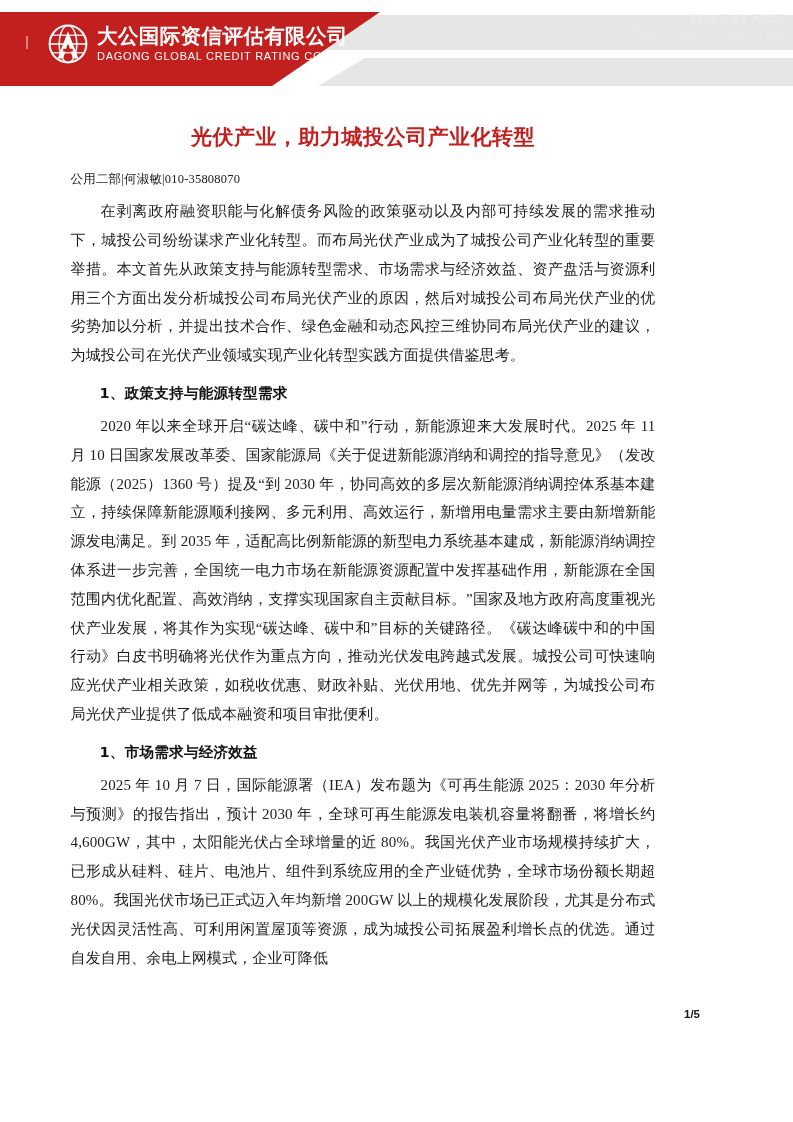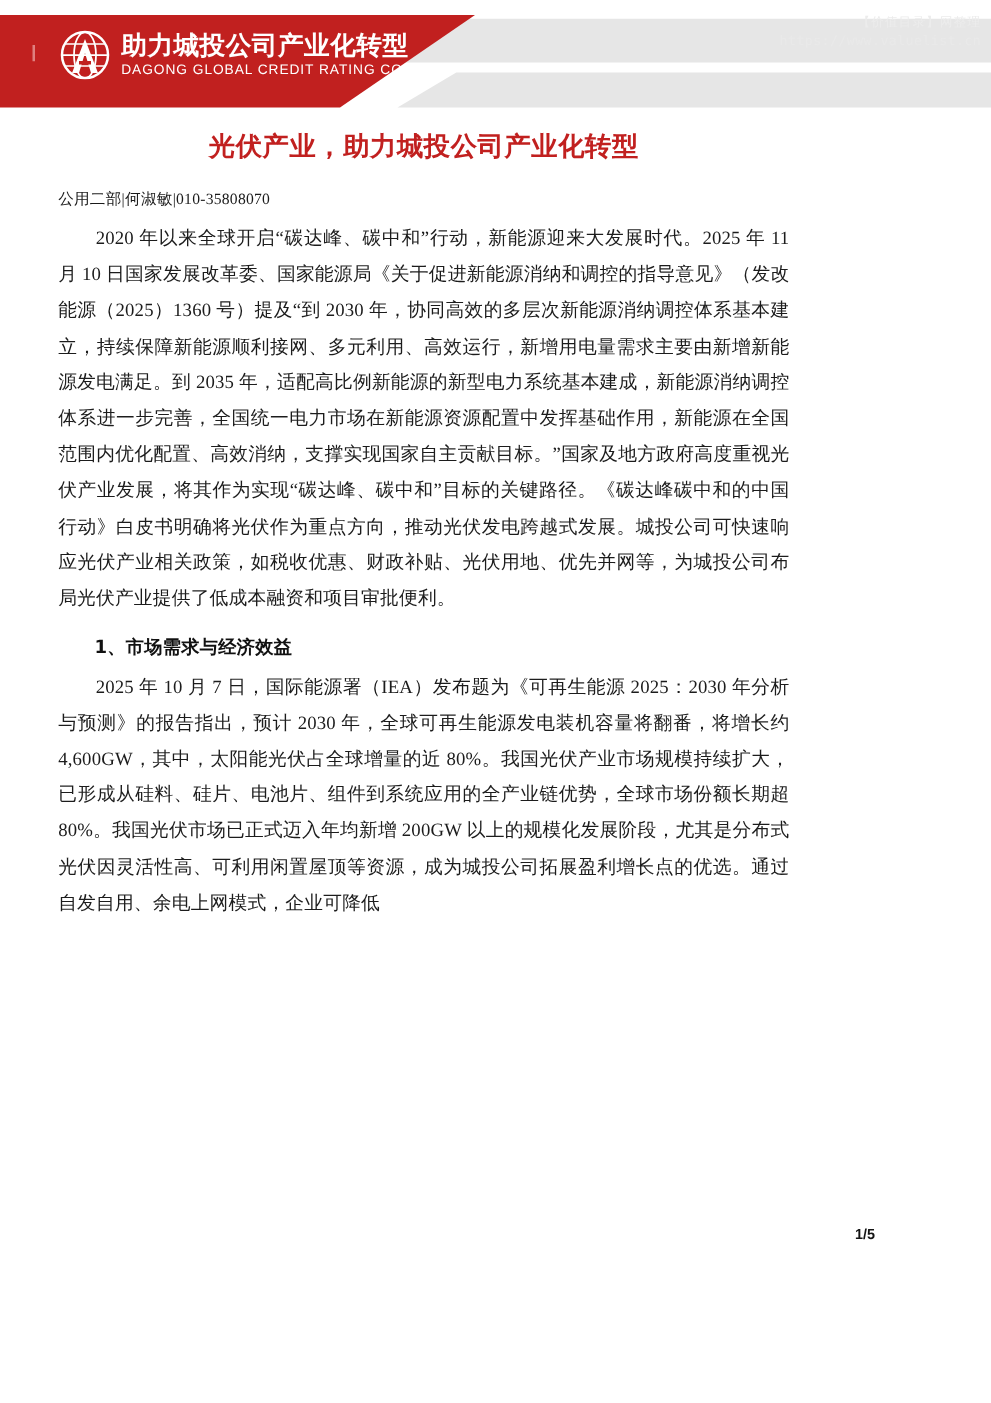--- a/index.html
+++ b/index.html
@@ -93,23 +93,24 @@
   .watermark .wm-cn {
     font-family: Liberation Sans, sans-serif;
     font-size: 10px;
     color: #ececec;
     letter-spacing: 1px;
   }
 
   
   #page-body {
     position: absolute;
-    top: 88px;
+    top: 108px;
     left: 0;
     width: 678px;
+    padding-left: 24px;
   }
   .content {
     margin: 0 auto;
     width: 585px;
     padding-top: 16px;
   }
 
   h1.doc-title {
     margin: 0;
     padding: 0;
@@ -164,21 +165,21 @@
     text-indent: 2em;
     color: #111111;
     font-family: "DejaVu Sans", "Liberation Sans", serif;
     font-size: 14.5px;
     font-weight: bold;
     letter-spacing: 0.3px;
   }
 
   .page-number {
     position: absolute;
-    top: 982px;
+    top: 1008px;
     right: 93px;
     font-family: "Liberation Sans", "DejaVu Sans", sans-serif;
     font-size: 11.5px;
     font-weight: bold;
     color: #141414;
   }
 </style>
 </head>
 <body>
 
@@ -198,41 +199,43 @@
     <svg class="logo-mark" viewBox="0 0 100 100">
       <circle cx="50" cy="50" r="46" fill="none" stroke="#ffffff" stroke-width="5"></circle>
       <ellipse cx="50" cy="50" rx="22" ry="46" fill="none" stroke="#ffffff" stroke-width="3.5"></ellipse>
       <line x1="4" y1="50" x2="96" y2="50" stroke="#ffffff" stroke-width="3.5"></line>
       <line x1="11" y1="28" x2="89" y2="28" stroke="#ffffff" stroke-width="3"></line>
       <line x1="11" y1="72" x2="89" y2="72" stroke="#ffffff" stroke-width="3"></line>
       <polygon points="50,18 76,86 62,86 50,46 38,86 24,86" fill="#ffffff"></polygon>
       <rect x="38" y="62" width="24" height="7" fill="#C1201F"></rect>
     </svg>
     <span class="logo-text-block">
-      <span class="logo-cn">助力城投公司产业化转型</span>
+      <span class="logo-cn">大公国际资信评估有限公司</span>
       <span class="logo-en">DAGONG GLOBAL CREDIT RATING CO.,LTD</span>
     </span>
   </div>
 
   <div class="watermark">
     <div class="wm-cn">【价值目录】网整理</div>
     <div>https://www.valuelist.cn</div>
   </div>
 </div>
 
 <div id="page-body">
   <div class="content">
 
     <h1 class="doc-title">光伏产业，助力城投公司产业化转型</h1>
 
     <div class="byline">公用二部|何淑敏|010-35808070</div>
 
 
-
-
+    <p class="para">在剥离政府融资职能与化解债务风险的政策驱动以及内部可持续发展的需求推动下，城投公司纷纷谋求产业化转型。而布局光伏产业成为了城投公司产业化转型的重要举措。本文首先从政策支持与能源转型需求、市场需求与经济效益、资产盘活与资源利用三个方面出发分析城投公司布局光伏产业的原因，然后对城投公司布局光伏产业的优劣势加以分析，并提出技术合作、绿色金融和动态风控三维协同布局光伏产业的建议，为城投公司在光伏产业领域实现产业化转型实践方面提供借鉴思考。</p>
+
+
+    <h3 class="sub-head">1、政策支持与能源转型需求</h3>
     <p class="para">2020 年以来全球开启“碳达峰、碳中和”行动，新能源迎来大发展时代。2025 年 11 月 10 日国家发展改革委、国家能源局《关于促进新能源消纳和调控的指导意见》（发改能源（2025）1360 号）提及“到 2030 年，协同高效的多层次新能源消纳调控体系基本建立，持续保障新能源顺利接网、多元利用、高效运行，新增用电量需求主要由新增新能源发电满足。到 2035 年，适配高比例新能源的新型电力系统基本建成，新能源消纳调控体系进一步完善，全国统一电力市场在新能源资源配置中发挥基础作用，新能源在全国范围内优化配置、高效消纳，支撑实现国家自主贡献目标。”国家及地方政府高度重视光伏产业发展，将其作为实现“碳达峰、碳中和”目标的关键路径。《碳达峰碳中和的中国行动》白皮书明确将光伏作为重点方向，推动光伏发电跨越式发展。城投公司可快速响应光伏产业相关政策，如税收优惠、财政补贴、光伏用地、优先并网等，为城投公司布局光伏产业提供了低成本融资和项目审批便利。</p>
 
     <h3 class="sub-head">1、市场需求与经济效益</h3>
     <p class="para">2025 年 10 月 7 日，国际能源署（IEA）发布题为《可再生能源 2025：2030 年分析与预测》的报告指出，预计 2030 年，全球可再生能源发电装机容量将翻番，将增长约 4,600GW，其中，太阳能光伏占全球增量的近 80%。我国光伏产业市场规模持续扩大，已形成从硅料、硅片、电池片、组件到系统应用的全产业链优势，全球市场份额长期超 80%。我国光伏市场已正式迈入年均新增 200GW 以上的规模化发展阶段，尤其是分布式光伏因灵活性高、可利用闲置屋顶等资源，成为城投公司拓展盈利增长点的优选。通过自发自用、余电上网模式，企业可降低</p>
 
   </div>
 </div>
 
 <div class="page-number">1/5</div>
 

